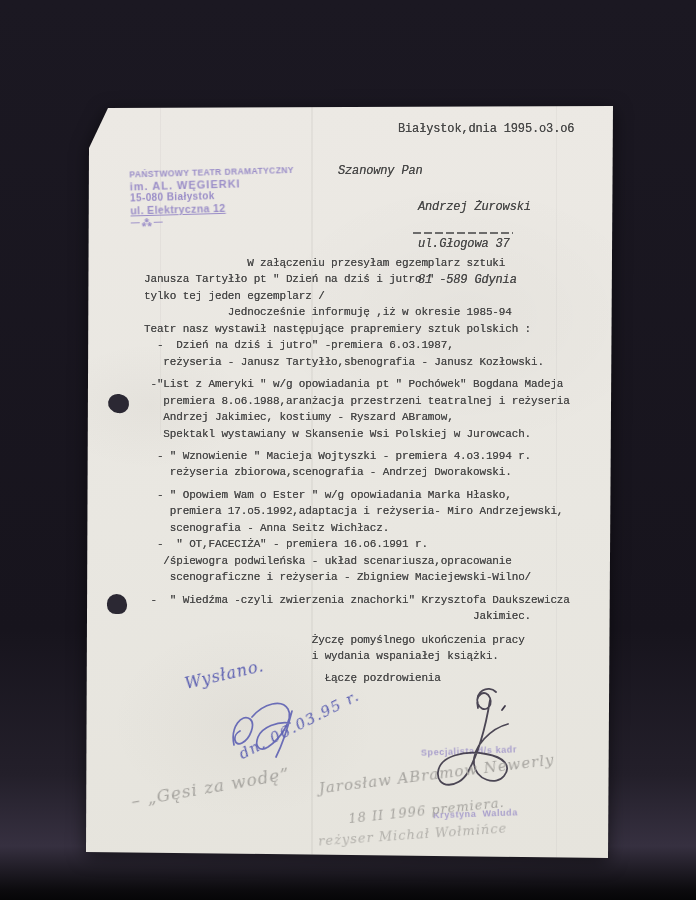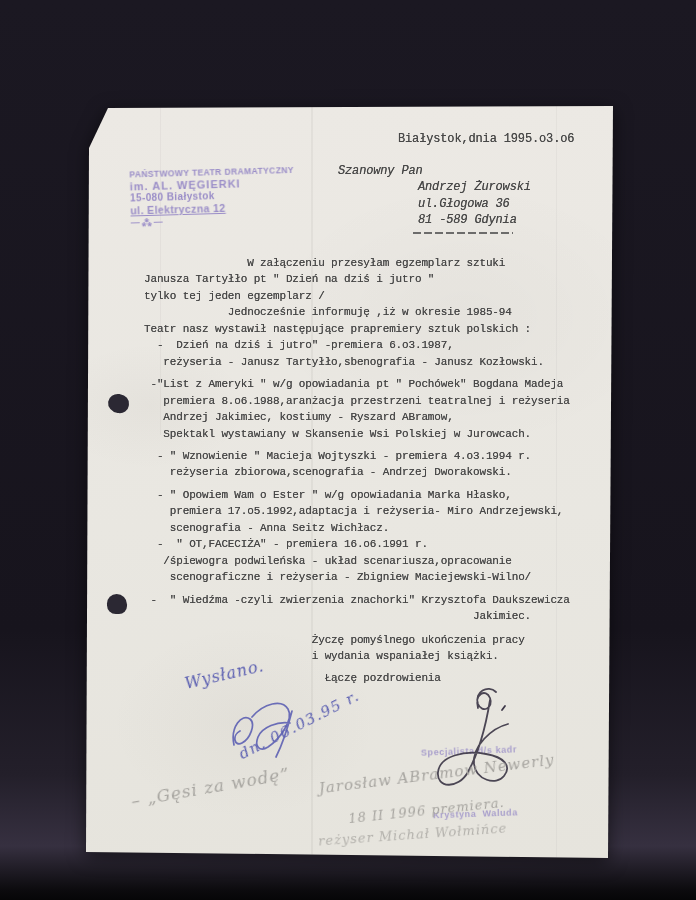--- a/index.html
+++ b/index.html
@@ -23,23 +23,23 @@
   .crease{position:absolute;background:rgba(40,35,30,.05);}
   .crease.v1{left:225px;top:0;width:2px;height:100%;}
   .crease.v2{left:74px;top:0;width:1px;height:330px;background:rgba(40,35,30,.04);}
   .crease.v3{left:470px;top:0;width:1px;height:100%;background:rgba(40,35,30,.035);}
   .hole{position:absolute;background:#2b2833;border-radius:50% 50% 46% 54%;}
   .hole.h1{left:22px;top:289px;width:21px;height:19px;transform:rotate(8deg);}
   .hole.h2{left:21px;top:489px;width:20px;height:20px;border-radius:48% 52% 40% 44%;}
 
   .typed{font-family:"Liberation Mono","DejaVu Sans Mono",monospace;color:#474747;
     text-shadow:0 0 .4px rgba(60,60,60,.8);}
-  .date{position:absolute;left:292px;top:27px;font-size:12px;letter-spacing:-.15px;white-space:pre;padding-left:20px;}
+  .date{position:absolute;left:292px;top:17px;font-size:12px;letter-spacing:-.15px;white-space:pre;padding-left:20px;}
   .recipient{position:absolute;left:252px;top:58px;font-size:12px;letter-spacing:-.15px;line-height:16.4px;font-style:italic;}
-  .recipient .addr{margin-left:80px;white-space:pre;}
+  .recipient .addr{margin-left:80px;white-space:pre;margin-top:20px;}
   .addr-underline{position:absolute;left:327px;top:127px;width:100px;height:2px;
     background:repeating-linear-gradient(90deg,#565656 0 8px,rgba(0,0,0,0) 8px 11px);opacity:.85;}
 
   .body-block{position:absolute;left:58px;top:150px;font-size:11px;letter-spacing:-.15px;line-height:16.45px;}
   .body-block .para{margin:0;}
   .body-block .para.g{margin-top:6px;}
   .body-block .para.g7{margin-top:7px;}
   .body-block .ln{white-space:pre;}
 
   .stamp-head{position:absolute;left:44px;top:60px;width:250px;color:#8f81c4;
@@ -89,21 +89,21 @@
         <div class="s4">ul. Elektryczna 12</div>
         <div class="s5">—⁂—</div>
       </div>
 
       <div class="typed date">Białystok,dnia 1995.o3.o6</div>
 
       <div class="typed recipient">
         <div>Szanowny Pan</div>
         <div class="addr-lines">
             <div class="addr">Andrzej Żurowski</div>
-            <div class="addr">ul.Głogowa 36</div>
+            <div class="addr">ul.Głogowa 37</div>
             <div class="addr">81 -589 Gdynia</div>
           </div>
       </div>
       <div class="addr-underline"></div>
 
       <div class="body-block typed">
           <div class="para">
             <div class="ln">                W załączeniu przesyłam egzemplarz sztuki</div>
             <div class="ln">Janusza Tartyłło pt " Dzień na dziś i jutro "</div>
             <div class="ln">tylko tej jeden egzemplarz /</div>

